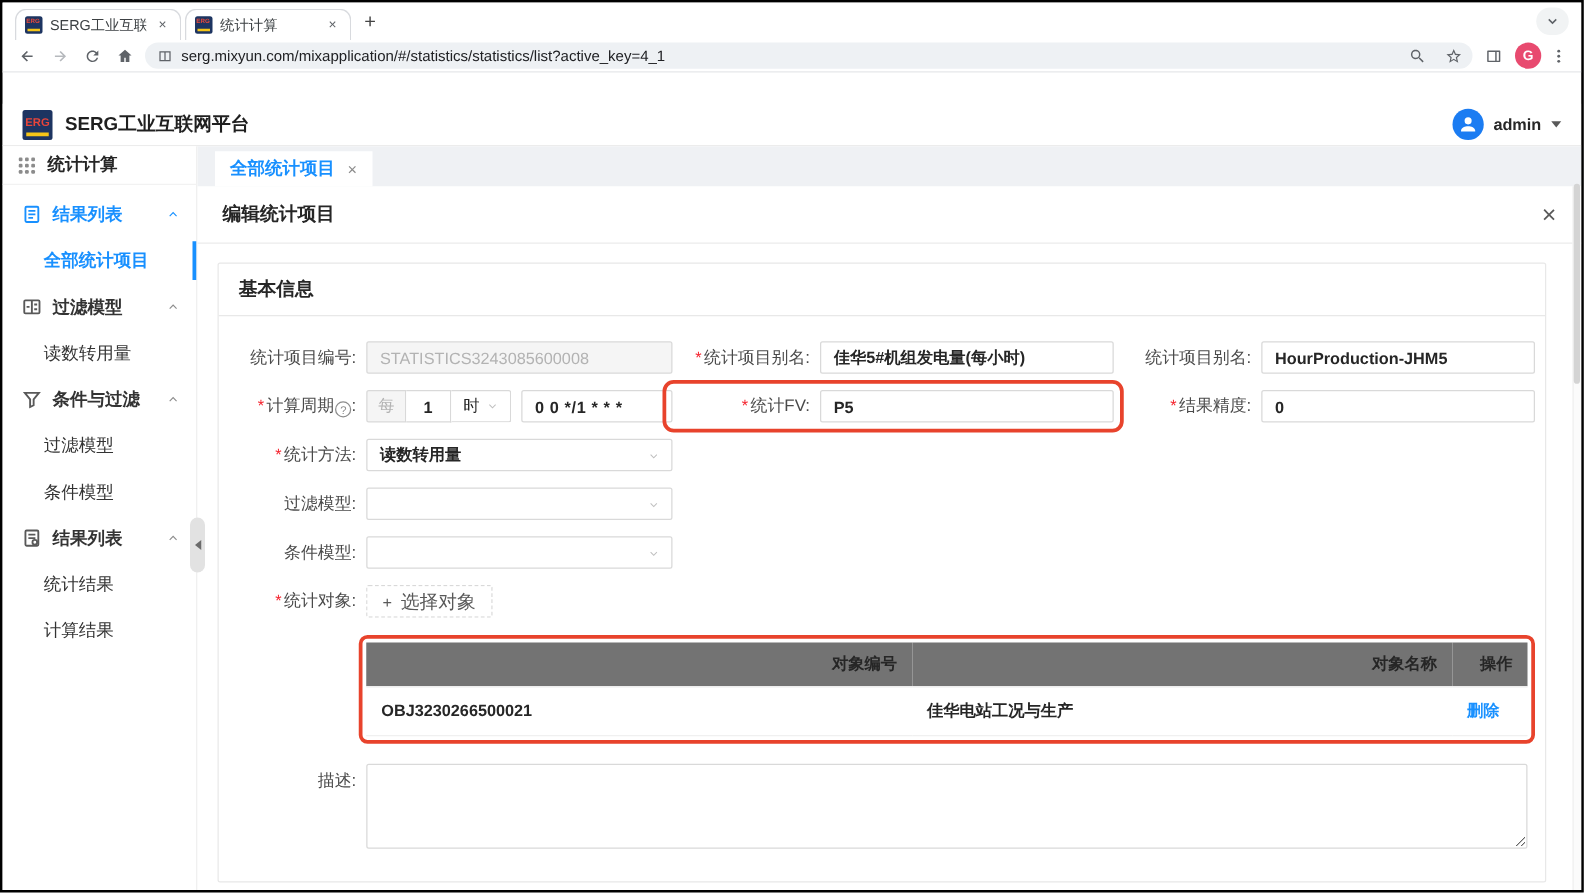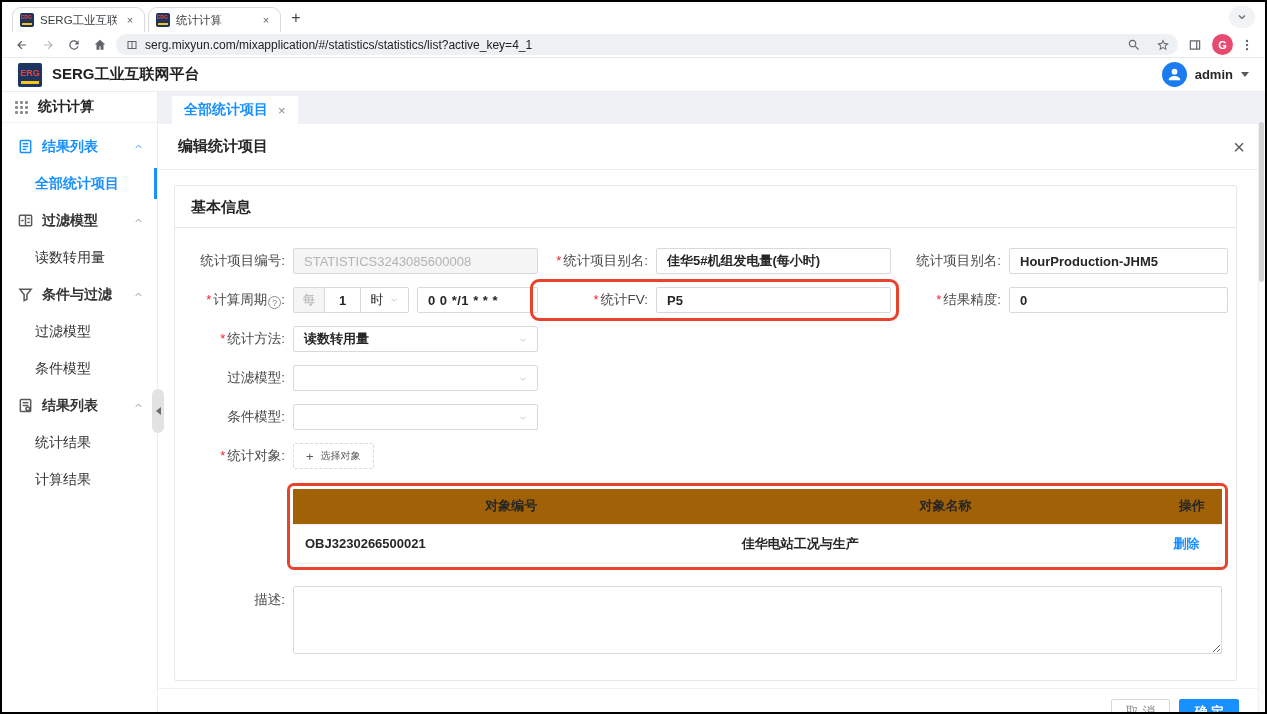--- a/index.html
+++ b/index.html
@@ -30,21 +30,21 @@
   .urlpill .siteinfo svg { width:12px; height:12px; fill:#5f6368; display:block; }
   .urltext { flex:1; font-size:12px; color:#202124; white-space:nowrap; overflow:hidden; }
   .pillicon { width:22px; height:21px; display:flex; align-items:center; justify-content:center; cursor:pointer; flex:none; }
   .pillicon svg { width:14px; height:14px; fill:#5f6368; }
   .chrome-avatar { width:21px; height:21px; border-radius:50%; background:#e84a6f; color:#fff; font-size:11px; font-weight:bold;
                    display:flex; align-items:center; justify-content:center; cursor:pointer; flex:none; }
   .dots { width:16px; height:20px; display:flex; align-items:center; justify-content:center; cursor:pointer; }
   .dots svg { width:14px; height:14px; fill:#5f6368; }
 
   
-  .appheader { height:34px; background:#fff; border-bottom:1px solid #ececec; display:flex; align-items:center; padding:0 16px; gap:10px; flex:none; }
+  .appheader { height:34px; background:#fff; border-bottom:1px solid #ececec; display:flex; align-items:center; padding:0 16px; gap:10px; flex:none;margin-top:25px; }
   .applogo { width:24px; height:24px; background:#1d3461; border-radius:2px; position:relative; display:flex; align-items:center; justify-content:center; }
   .applogo span { color:#e8453a; font-size:9px; font-weight:bold; margin-top:-4px; }
   .applogo::after { content:""; position:absolute; left:3px; right:3px; bottom:3px; height:3px; background:#f5c518; }
   .apptitle { font-size:15px; font-weight:bold; color:#1f1f1f; }
   .user-area { margin-left:auto; display:flex; align-items:center; gap:8px; cursor:pointer; }
   .user-avatar { width:25px; height:25px; border-radius:50%; background:#1b7cf2; display:flex; align-items:center; justify-content:center; }
   .user-avatar svg { width:17px; height:17px; fill:#fff; }
   .user-name { font-size:13px; color:#262626; font-weight:bold; }
   .caret { width:0; height:0; border-left:4px solid transparent; border-right:4px solid transparent; border-top:5px solid #595959; }
 
@@ -104,28 +104,28 @@
   .seg-unit { width:48px; border-left:none; border-radius:0 2px 2px 0; gap:5px; color:#262626; }
   .seg-unit svg, .sel svg.selchev { width:10px; height:10px; stroke:#bfbfbf; fill:none; stroke-width:2; }
   .cron { margin-left:8px; letter-spacing:0.5px; }
 
   .annotated { outline:3px solid #e8432c; outline-offset:5px; border-radius:1px; }
 
   .sel { flex:1; height:26px; border:1px solid #d9d9d9; border-radius:2px; display:flex; align-items:center; padding:0 10px; font-size:13px;
          font-weight:bold; color:#262626; position:relative; cursor:pointer; background:#fff; }
   .sel svg.selchev { position:absolute; right:9px; top:8px; }
 
-  .addbtn { height:26px; border:1px dashed #d9d9d9; border-radius:2px; background:#fff; padding:0 12px; font-size:10px; color:#595959;
+  .addbtn { height:26px; border:1px dashed #d9d9d9; border-radius:2px; background:#fff; padding:0 12px; font-size:15px; color:#595959;
             display:inline-flex; align-items:center; gap:7px; cursor:pointer; font-family:inherit; }
   .addbtn .plus { font-size:13px; color:#595959; }
   .addbtn .plus::before { content:"+"; }
 
   .tablewrap { margin:20px 14px 22px 118px; outline:3px solid #e8432c; outline-offset:3px; border-radius:1px; }
   table.objtable { width:100%; border-collapse:collapse; font-size:13px; }
-  .objtable th { background:#a16207; text-align:center; font-weight:bold; color:#262626; height:35px; padding:0 12px; border-bottom:1px solid #ececec; }
+  .objtable th { background:#737373; text-align:right; font-weight:bold; color:#262626; height:35px; padding:0 12px; border-bottom:1px solid #ececec; }
   .objtable td { height:39px; padding:0 12px; border-bottom:1px solid #f0f0f0; font-weight:bold; color:#262626; background:#fff; }
   .col-code { width:47%; } .col-name { width:46.5%; } .col-op { width:6.5%; min-width:56px; }
   .dellink { color:#1890ff; cursor:pointer; font-weight:bold; }
 
   .descrow { margin-bottom:0; }
   .descrow .fitem { flex:1; align-items:flex-start; padding-right:14px; }
   .descrow label { padding-top:5px; }
   .desc-ta { flex:1; height:68px; border:1px solid #d9d9d9; border-radius:2px; resize:both; font-family:inherit; font-size:13px; padding:4px 8px; outline:none; }
 
   .mfooter { border-top:1px solid #f0f0f0; margin-top:7px; padding:10px 26px 0 0; display:flex; justify-content:flex-end; gap:9px; flex:none; }

